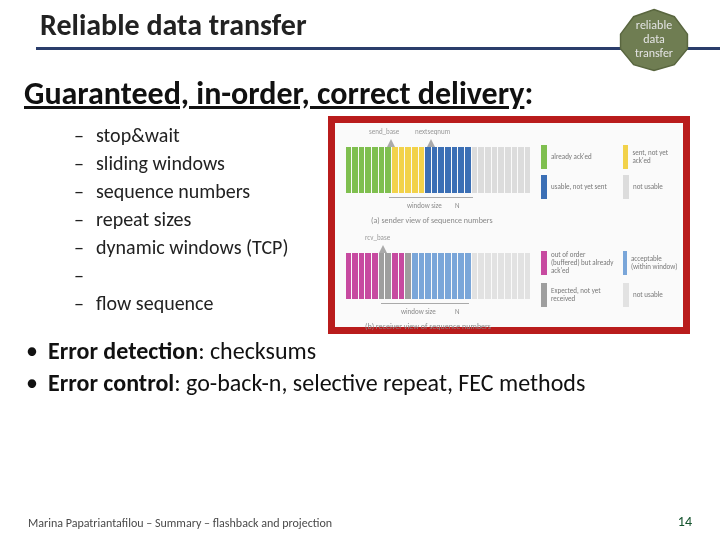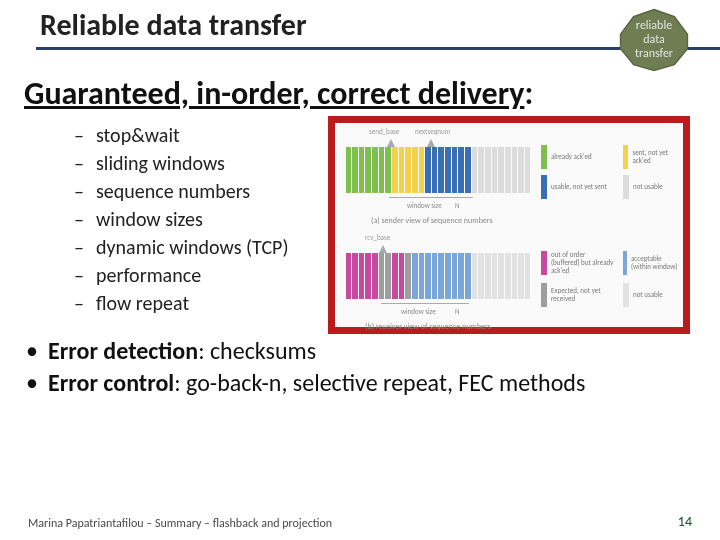--- a/index.html
+++ b/index.html
@@ -68,33 +68,32 @@
       <div class="item">
         <span class="dash">–</span>
         <span>sliding windows</span>
       </div>
       <div class="item">
         <span class="dash">–</span>
         <span>sequence  numbers</span>
       </div>
       <div class="item">
         <span class="dash">–</span>
-        <span>window sizes</span>
+        <span>repeat sizes</span>
       </div>
       <div class="item">
         <span class="dash">–</span>
         <span>dynamic windows (TCP)</span>
       </div>
       <div class="item">
         <span class="dash">–</span>
-        <span>performance</span>
-      </div>
-      <div class="item">
-        <span class="dash">–</span>
-        <span>flow repeat</span>
+      </div>
+      <div class="item">
+        <span class="dash">–</span>
+        <span>flow sequence</span>
       </div>
     </div>
 
   <div class="bullets" id="bullet-list">
       <div class="row">
         <span class="bullet">•</span>
         <span><span class="bold">Error detection</span><span>: checksums</span></span>
       </div>
       <div class="row">
         <span class="bullet">•</span>

